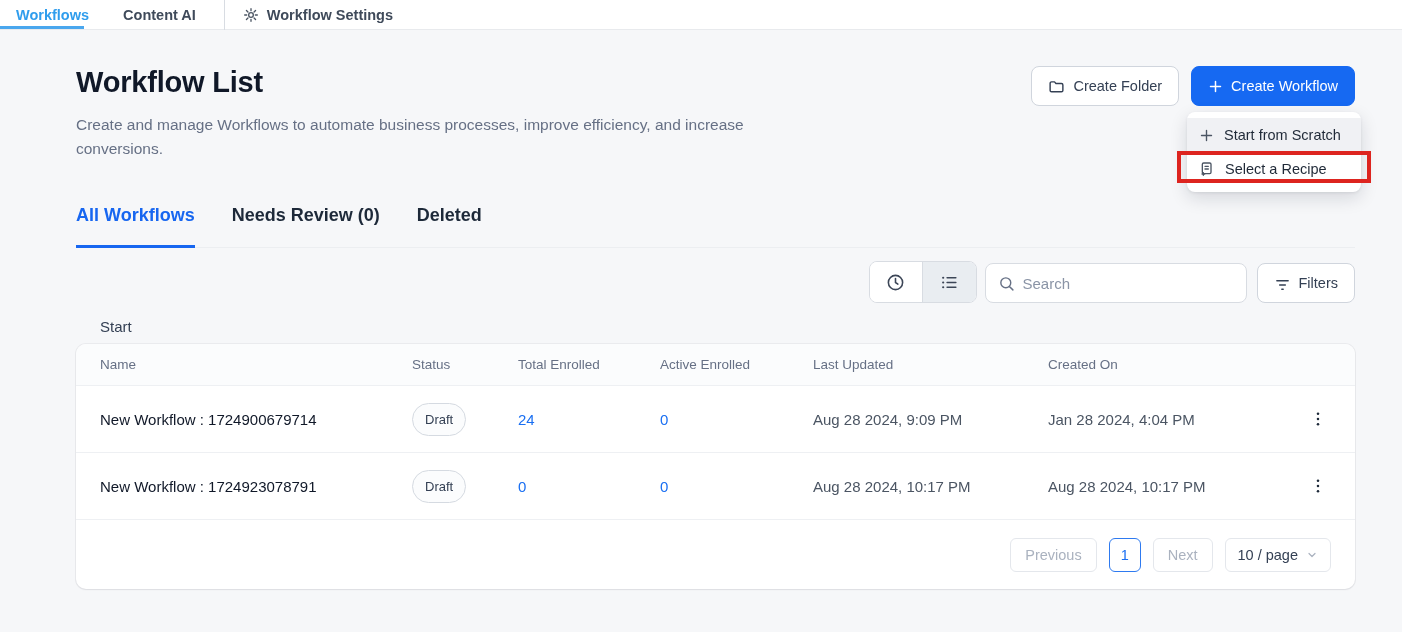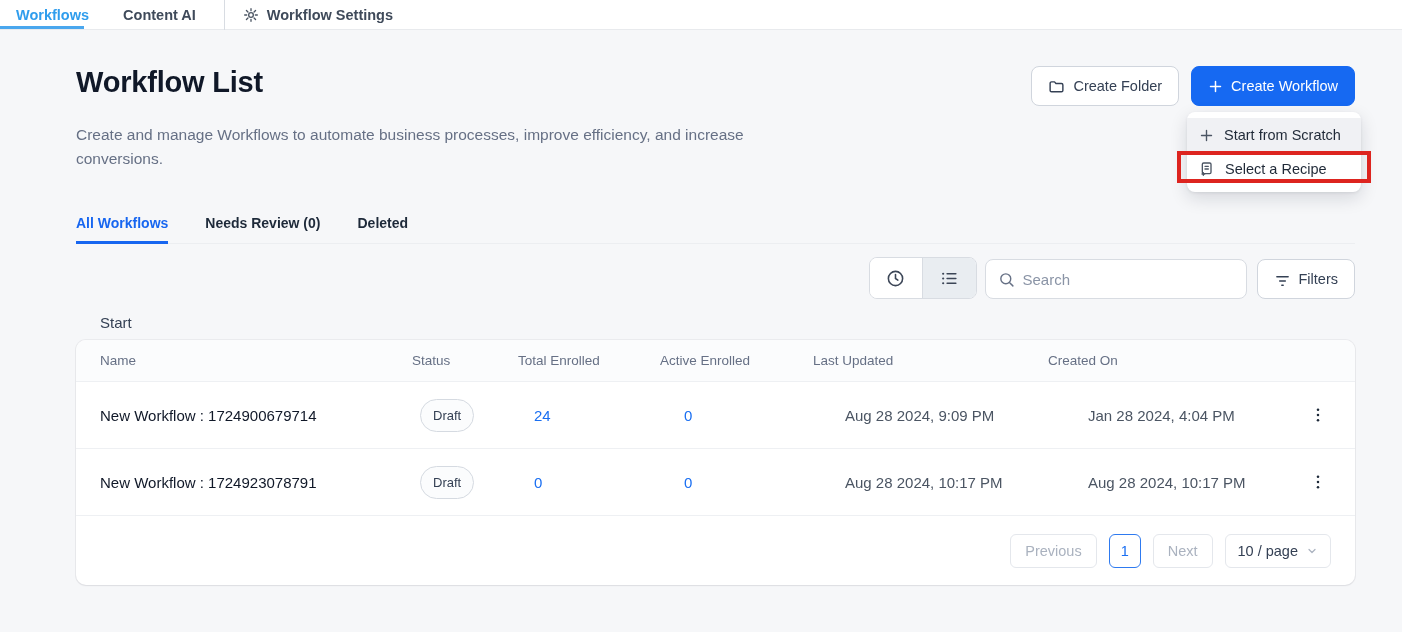--- a/index.html
+++ b/index.html
@@ -58,21 +58,21 @@
     align-items: flex-start;
     margin-top: 36px;
   }
   .page-title {
     font-size: 29px;
     font-weight: 600;
     color: #101828;
     letter-spacing: -0.2px;
   }
   .page-desc {
-    margin-top: 24px;
+    margin-top: 14px;
     font-size: 15.5px;
     line-height: 1.55;
     color: #667085;
     max-width: 745px;
   }
 
   .actions { display: flex; gap: 12px; position: relative; }
   .btn {
     display: inline-flex; align-items: center; gap: 8px;
     height: 40px; padding: 0 16px;
@@ -119,23 +119,23 @@
     pointer-events: none;
   }
 
   
   .tabs {
     display: flex; gap: 37px;
     margin-top: 44px;
     border-bottom: 1px solid #eceef1;
   }
   .tab {
-    font-size: 14px; font-weight: 700;
+    font-size: 18px; font-weight: 700;
     color: #1d2939;
-    padding-bottom: 12px;
+    padding-bottom: 21px;
     cursor: pointer;
     position: relative;
   }
   .tab.active { color: #1766f0; }
   .tab.active::after {
     content: ""; position: absolute;
     left: 0; right: 0; bottom: -1px;
     height: 3px; background: #1766f0;
   }
 
@@ -206,21 +206,20 @@
     color: #667085;
     font-size: 13.5px;
     font-weight: 500;
   }
   .tbody-row {
     height: 67px;
     border-bottom: 1px solid #eef0f3;
     font-size: 15px;
     color: #101828;
     cursor: pointer;
-    gap: 8px;
   }
   .badge {
     display: inline-block;
     padding: 8px 12px;
     border: 1px solid #d5dae1;
     border-radius: 999px;
     background: #fbfcfd;
     font-size: 13px;
     color: #344054;
     width: fit-content;

